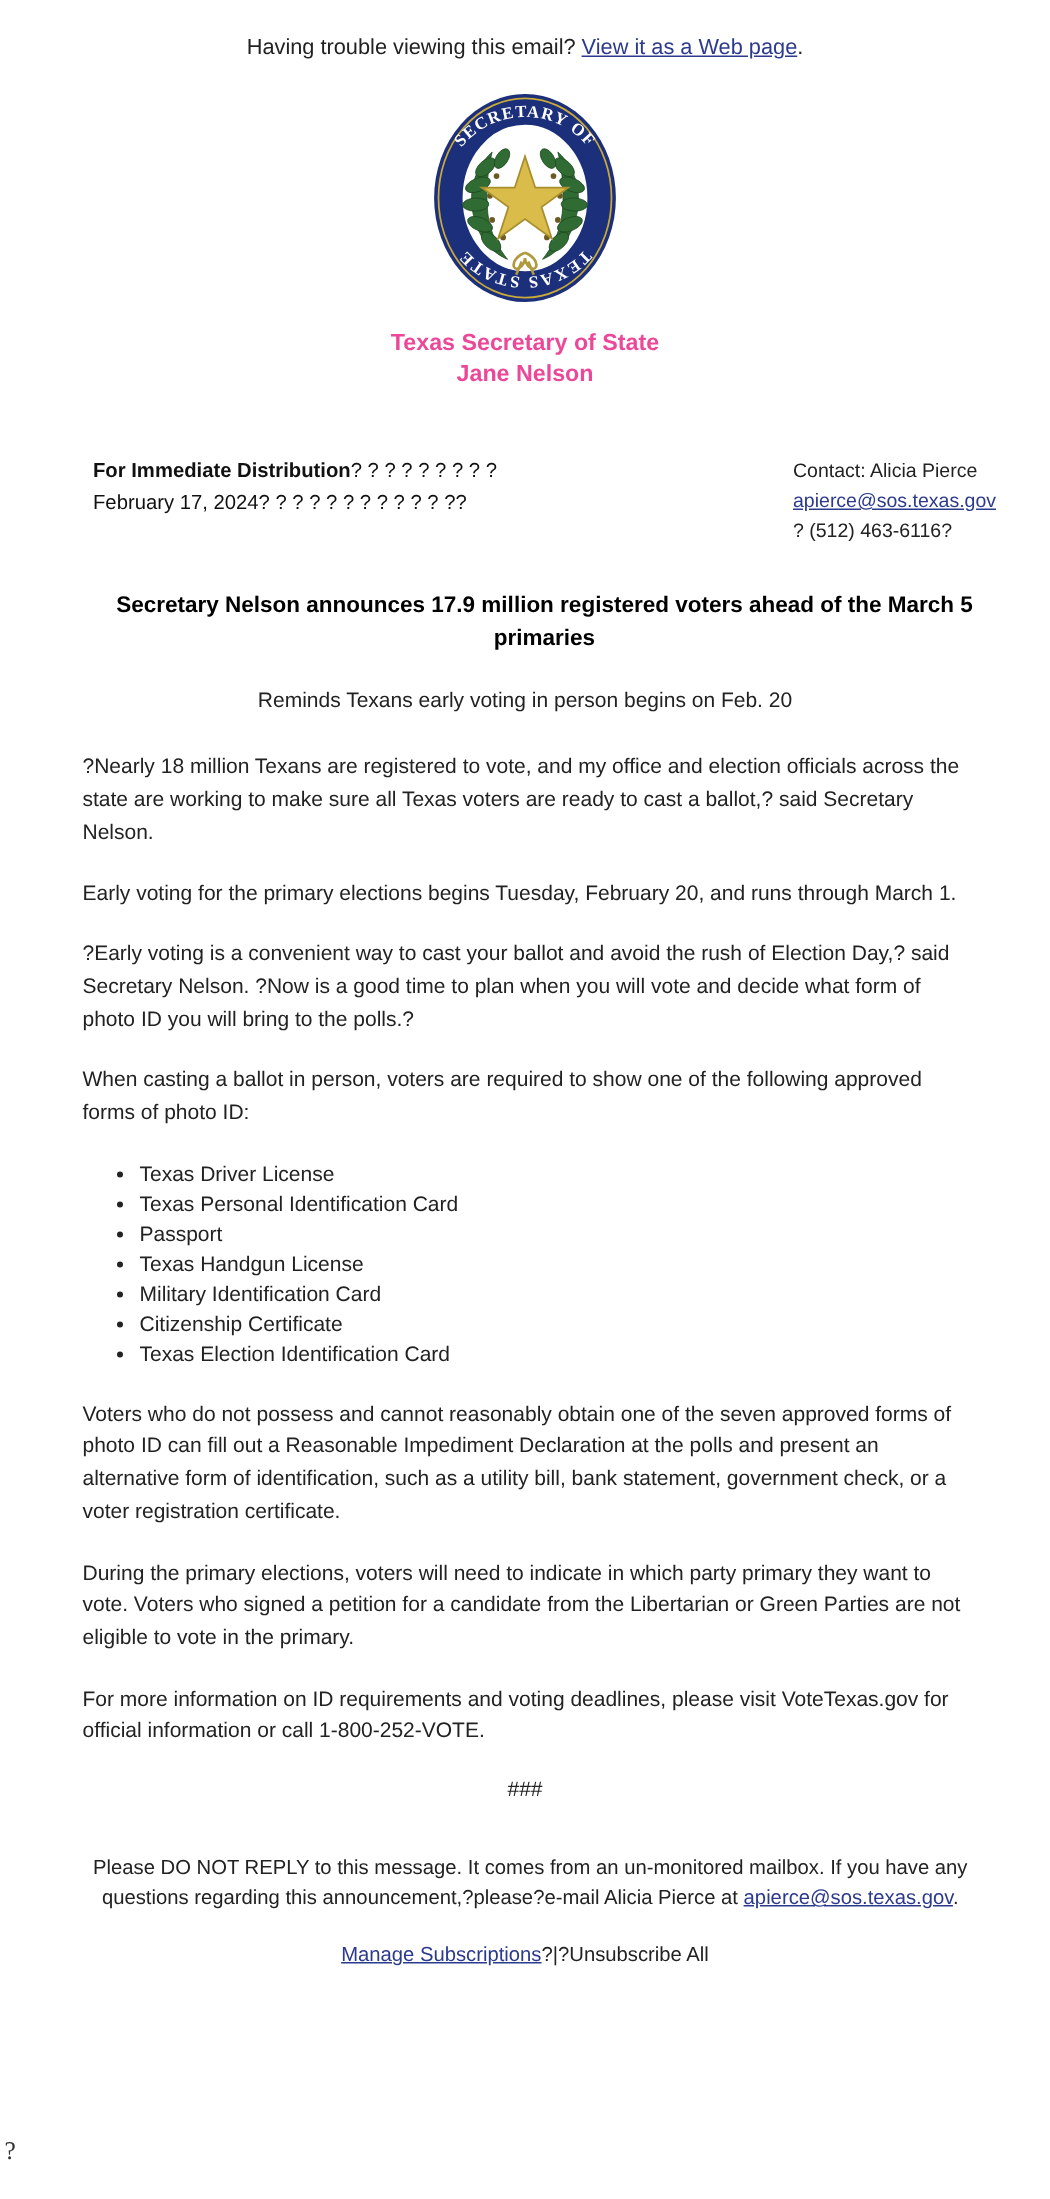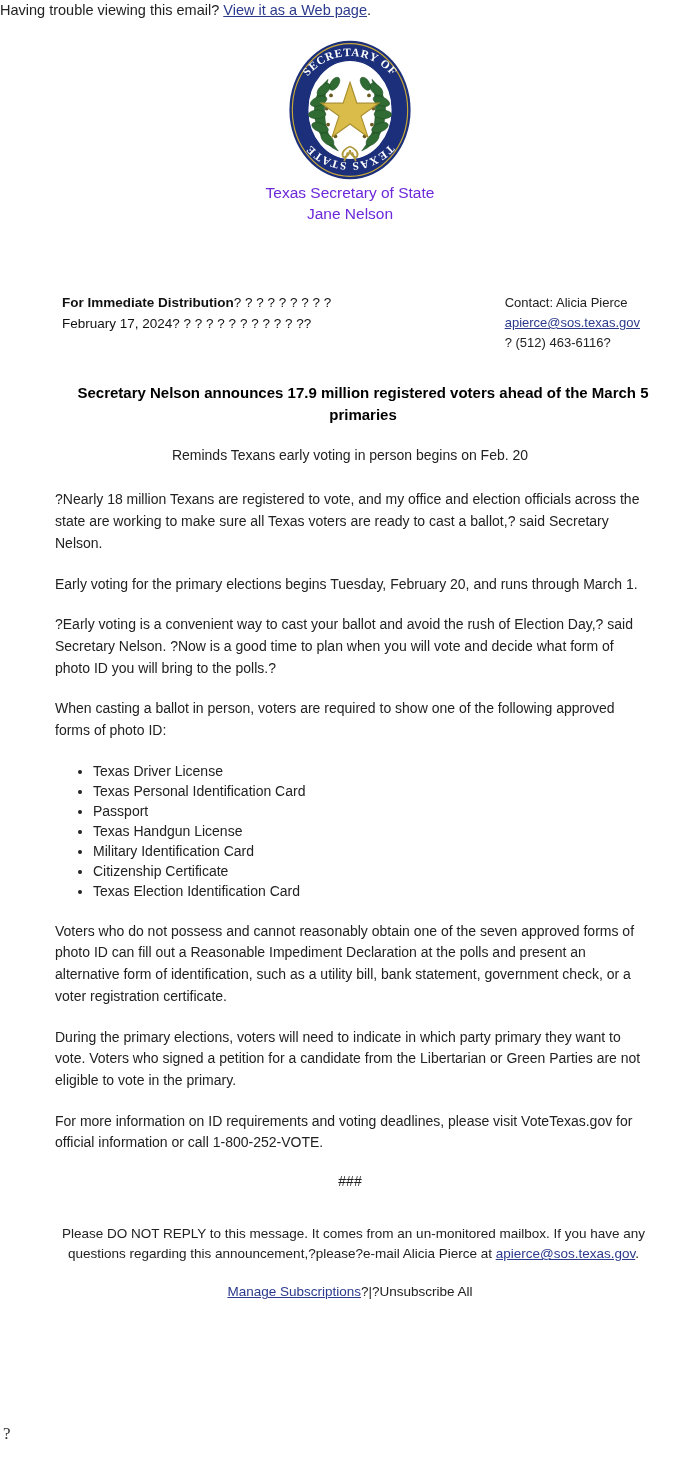--- a/index.html
+++ b/index.html
@@ -12,52 +12,55 @@
     height: 1466px;
     font-family: "Liberation Sans", sans-serif;
     color: #1a1a1a;
     -webkit-font-smoothing: antialiased;
     position: relative;
     overflow: hidden;
   }
 
   
   .preheader {
+    text-align: center;
     font-size: 14.5px;
     color: #222222;
+    padding-top: 22px;
     line-height: 1.4;
   }
   a.link {
     color: #2b3a8c;
     text-decoration: underline;
   }
 
   
   .seal-wrap {
     text-align: center;
     margin-top: 17px;
   }
   .seal {
     display: inline-block;
     vertical-align: top;
   }
 
   
   .office-title {
     text-align: center;
-    font-weight: normal;
+    font-weight: bold;
     font-size: 15.5px;
     line-height: 1.35;
-    color: #6d28d9;
+    margin-top: 14px;
+    color: #ec4899;
   }
 
   
   .meta-row {
-    margin-top: 68px;
-    padding: 0 60px 0 62px;
+    margin-top: 43px;
+    padding: 0 36px 0 62px;
     display: flex;
     justify-content: space-between;
     align-items: flex-start;
   }
   .meta-left {
     font-size: 13.5px;
     line-height: 1.52;
     font-weight: bold;
     color: #111111;
   }

